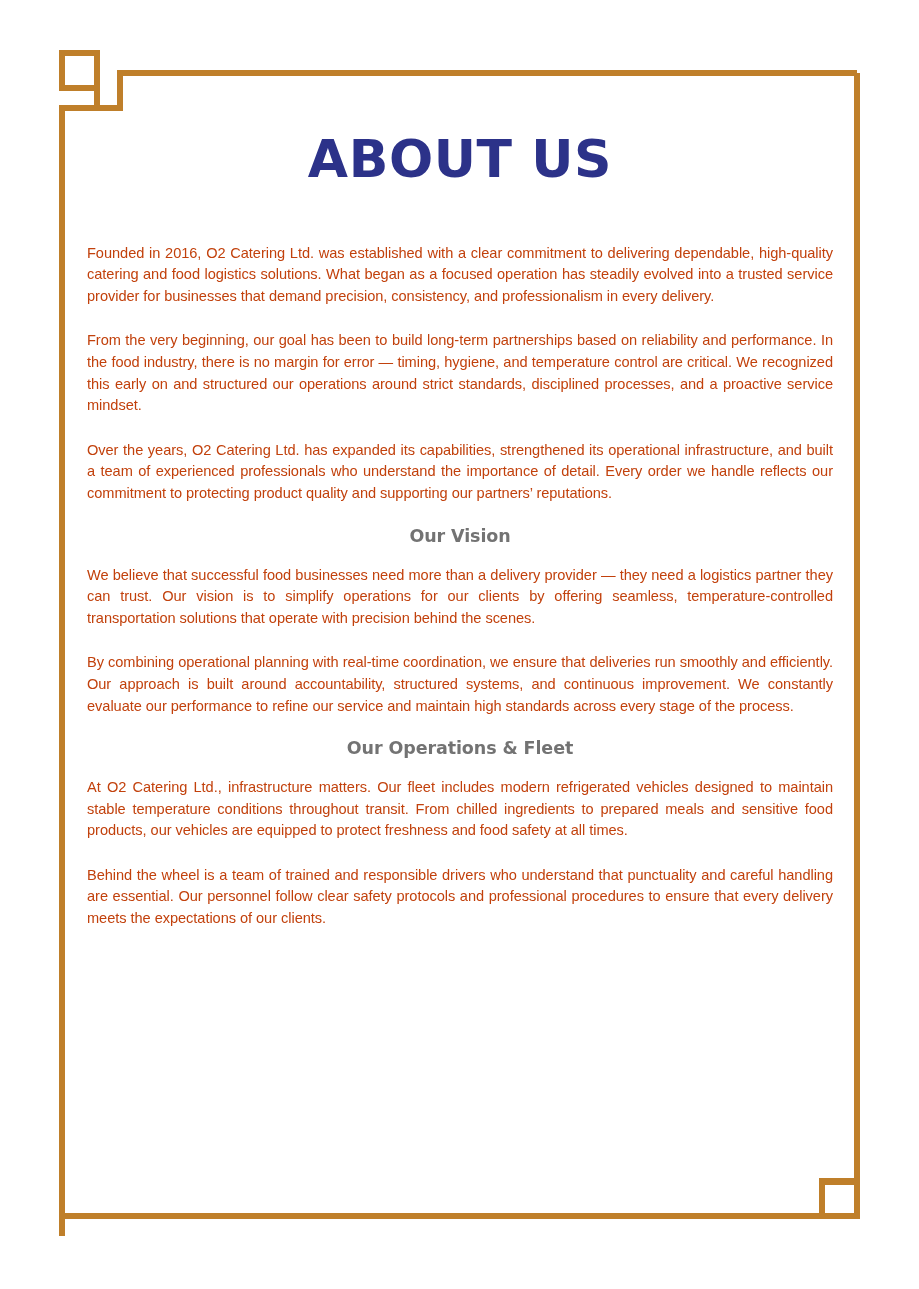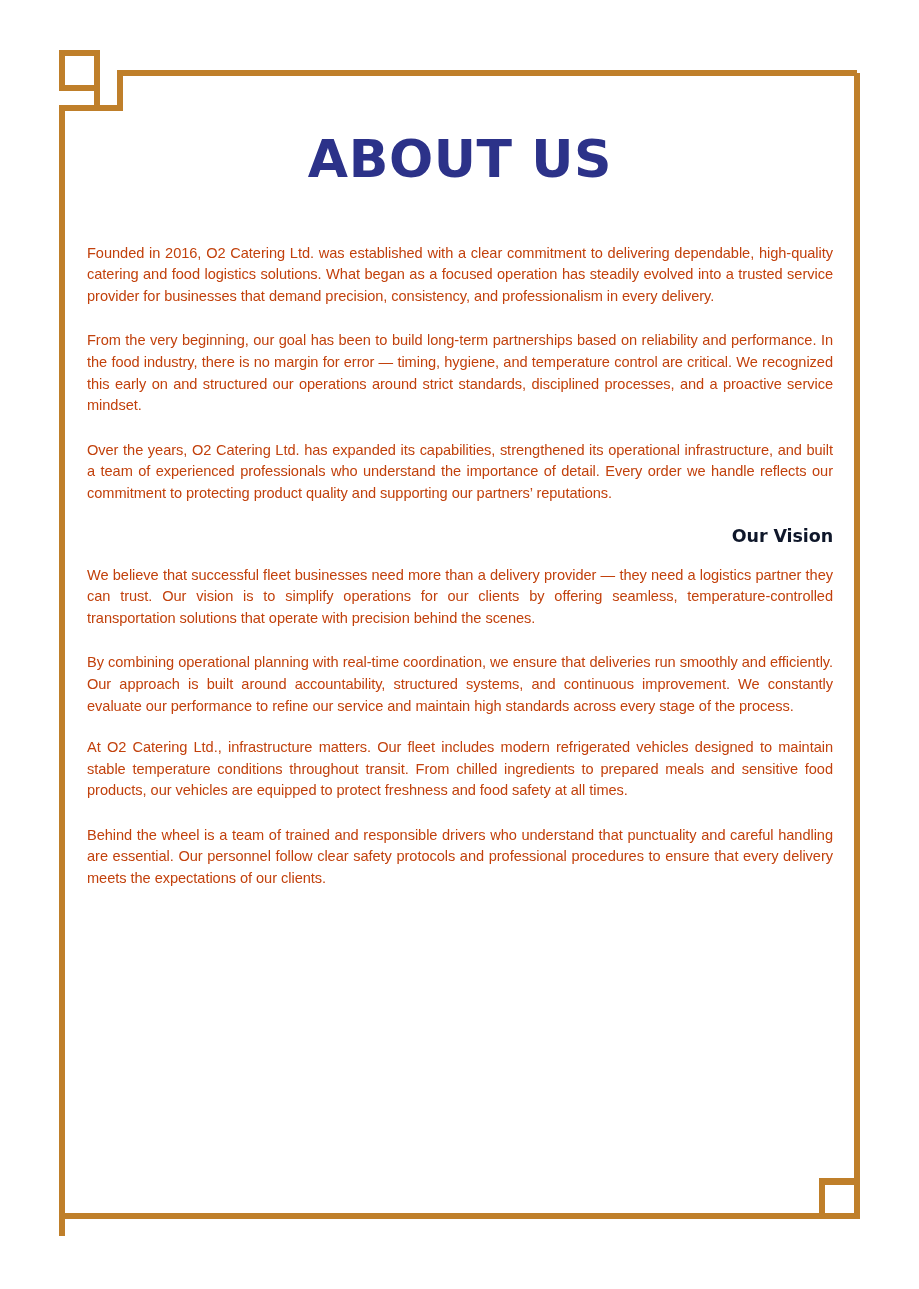--- a/index.html
+++ b/index.html
@@ -64,23 +64,23 @@
     letter-spacing: -0.05px;
   }
   p.body-par:last-child { margin-bottom: 0; }
 
   h2.section-head {
     margin: 8px 0 18px 0;
     font-family: "DejaVu Sans", sans-serif;
     font-weight: 700;
     font-size: 17.5px;
     line-height: 22px;
-    color: #0f172a;
+    color: #737373;
     letter-spacing: -0.1px;
-    text-align: right;
+    text-align: center;
   }
 
   .section-block { margin-top: 20px; }
   .section-block:first-of-type { margin-top: 0; }
 </style>
 </head>
 <body>
 
 <div class="page">
 
@@ -105,23 +105,24 @@
     <h1 class="doc-title">ABOUT US</h1>
 
     <div class="section-block">
       <p class="body-par">Founded in 2016, O2 Catering Ltd. was established with a clear commitment to delivering dependable, high-quality catering and food logistics solutions. What began as a focused operation has steadily evolved into a trusted service provider for businesses that demand precision, consistency, and professionalism in every delivery.</p>
       <p class="body-par">From the very beginning, our goal has been to build long-term partnerships based on reliability and performance. In the food industry, there is no margin for error — timing, hygiene, and temperature control are critical. We recognized this early on and structured our operations around strict standards, disciplined processes, and a proactive service mindset.</p>
       <p class="body-par">Over the years, O2 Catering Ltd. has expanded its capabilities, strengthened its operational infrastructure, and built a team of experienced professionals who understand the importance of detail. Every order we handle reflects our commitment to protecting product quality and supporting our partners’ reputations.</p>
     </div>
 
     <div class="section-block">
       <h2 class="section-head">Our Vision</h2>
-      <p class="body-par">We believe that successful fleet businesses need more than a delivery provider — they need a logistics partner they can trust. Our vision is to simplify operations for our clients by offering seamless, temperature-controlled transportation solutions that operate with precision behind the scenes.</p>
+      <p class="body-par">We believe that successful food businesses need more than a delivery provider — they need a logistics partner they can trust. Our vision is to simplify operations for our clients by offering seamless, temperature-controlled transportation solutions that operate with precision behind the scenes.</p>
       <p class="body-par">By combining operational planning with real-time coordination, we ensure that deliveries run smoothly and efficiently. Our approach is built around accountability, structured systems, and continuous improvement. We constantly evaluate our performance to refine our service and maintain high standards across every stage of the process.</p>
     </div>
 
     <div class="section-block">
+      <h2 class="section-head">Our Operations &amp; Fleet</h2>
       <p class="body-par">At O2 Catering Ltd., infrastructure matters. Our fleet includes modern refrigerated vehicles designed to maintain stable temperature conditions throughout transit. From chilled ingredients to prepared meals and sensitive food products, our vehicles are equipped to protect freshness and food safety at all times.</p>
       <p class="body-par">Behind the wheel is a team of trained and responsible drivers who understand that punctuality and careful handling are essential. Our personnel follow clear safety protocols and professional procedures to ensure that every delivery meets the expectations of our clients.</p>
     </div>
 
   </div>
 </div>
 
 </body></html>

